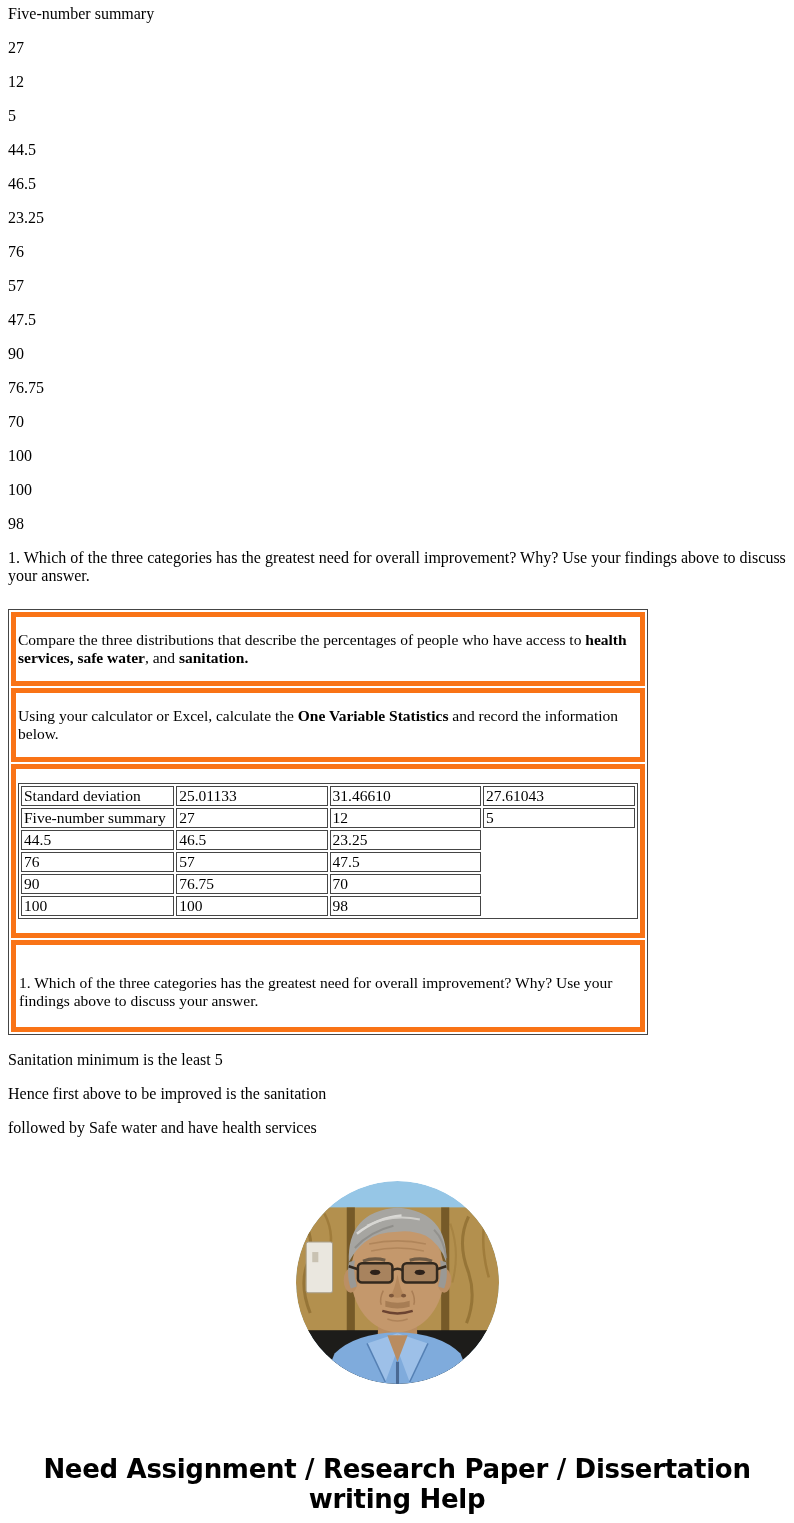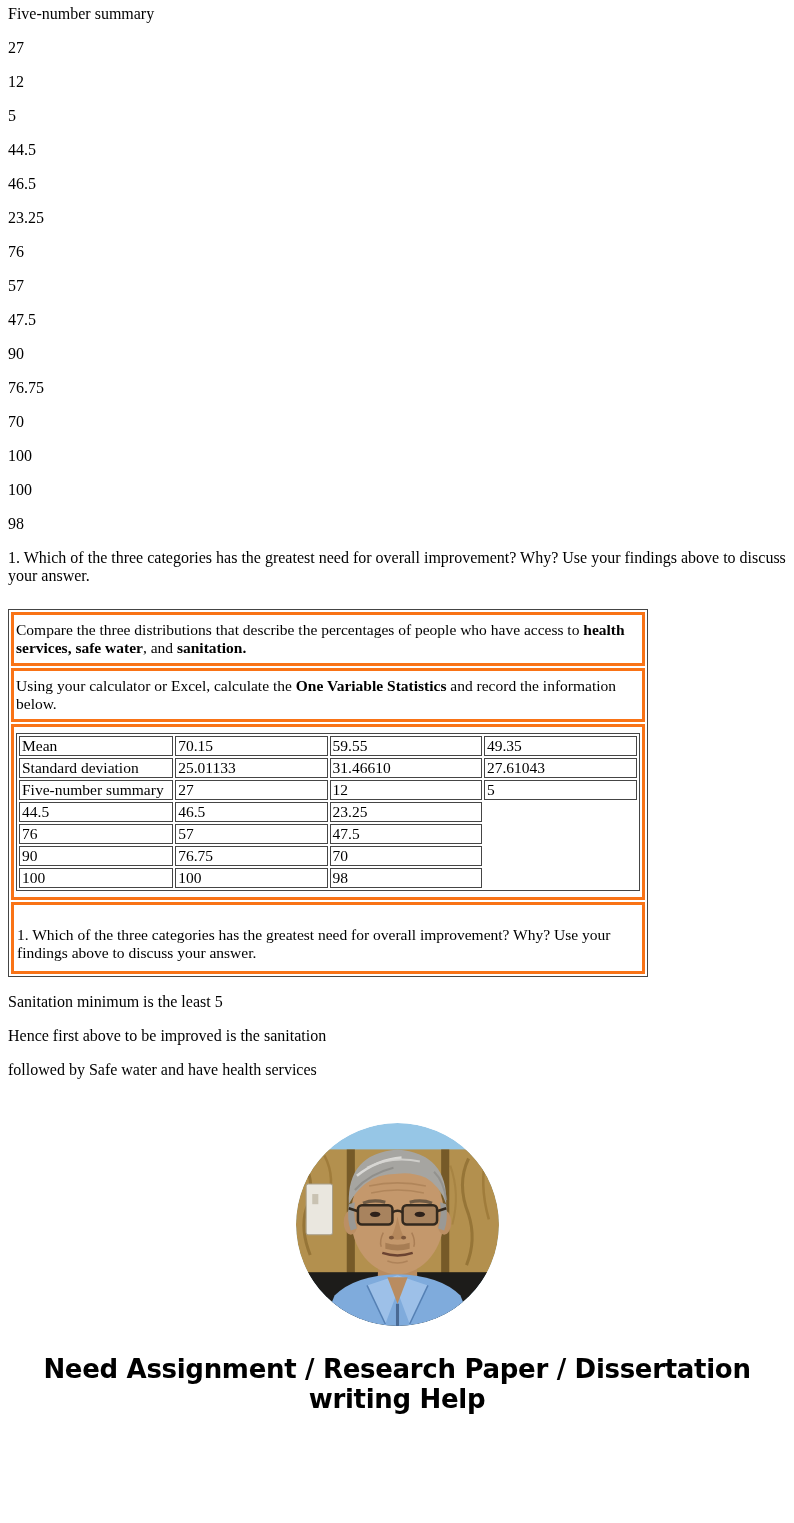--- a/index.html
+++ b/index.html
@@ -21,22 +21,22 @@
   table.task-table {
     border-collapse: separate;
     border-spacing: 2px;
     border: 1px solid #454545;
     width: 640px;
     margin-top: 24px;
     font-size: 15.5px;
     line-height: 18px;
   }
   table.task-table > tbody > tr > td {
-    border: 3px solid #f97316;
-    padding: 6px 2px;
+    border: 5px solid #f97316;
+    padding: 14px 2px;
     vertical-align: top;
   }
   
   table.stats-table {
     border-collapse: separate;
     border-spacing: 2px;
     border: 1px solid #454545;
     width: 100%;
     table-layout: fixed;
   }
@@ -59,21 +59,21 @@
 
   .avatar-wrap {
     width: 203px;
     height: 203px;
     margin: 44px auto 0 auto;
     border-radius: 50%;
     overflow: hidden;
   }
 
   .footer {
-    margin-top: 28px;
+    margin-top: 70px;
     text-align: center;
     font-family: "DejaVu Sans", sans-serif;
     font-weight: bold;
     font-size: 26px;
     line-height: 30px;
     letter-spacing: -0.3px;
     color: #000000;
   }
 </style>
 </head>
@@ -114,26 +114,20 @@
         <td>
           <table class="stats-table">
             <colgroup>
               <col style="width:25.2%">
                 <col style="width:24.9%">
                 <col style="width:24.9%">
                 <col style="width:25%">
             </colgroup>
             <tbody>
               <tr>
-                <td>Mean</td>
-                <td>70.15</td>
-                <td>59.55</td>
-                <td>49.35</td>
-              </tr>
-              <tr>
                 <td>Standard deviation</td>
                 <td>25.01133</td>
                 <td>31.46610</td>
                 <td>27.61043</td>
               </tr>
               <tr>
                 <td>Five-number summary</td>
                 <td>27</td>
                 <td>12</td>
                 <td>5</td>

